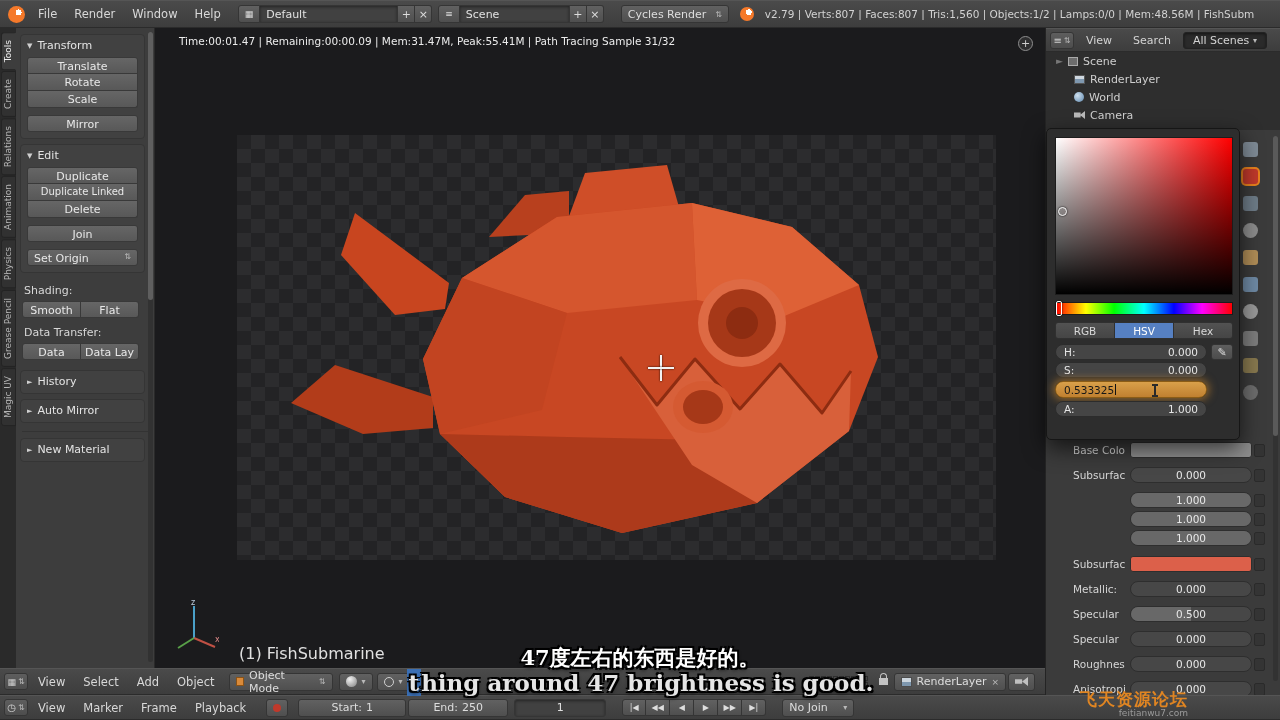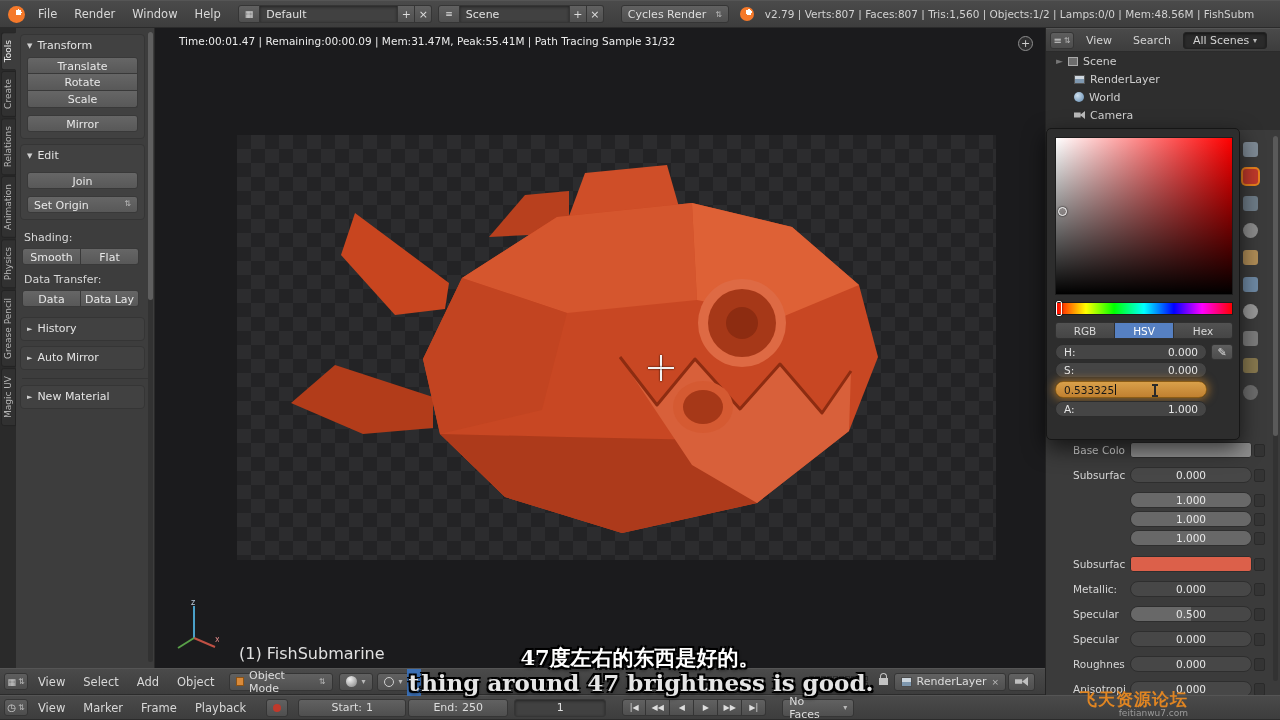--- a/index.html
+++ b/index.html
@@ -202,20 +202,25 @@
         <span class="btn">Scale</span>
       </div>
       <span class="btn" style="margin-top:7px">Mirror</span>
     </div>
 
     <div class="panel">
       <div class="panel-h">
         <span class="tri">▼</span>
         <span>Edit</span>
       </div>
+      <div class="grp">
+        <span class="btn">Duplicate</span>
+        <span class="btn" style="font-size:10px">Duplicate Linked</span>
+        <span class="btn">Delete</span>
+      </div>
       <span class="btn" style="margin-top:7px">Join</span>
       <span class="btn ddn" style="margin-top:7px; display:flex; justify-content:space-between; padding:2px 6px">
         <span>Set Origin</span>
         <span class="ddarrow">⇅</span>
       </span>
     </div>
 
     <div class="slabel">Shading:</div>
     <div class="hgrp">
       <span class="btn">Smooth</span>
@@ -544,21 +549,21 @@
     </div>
     <div class="wgroup" style="margin-left:14px">
       <span class="hbtn pbtn">|◀</span>
       <span class="hbtn pbtn">◀◀</span>
       <span class="hbtn pbtn">◀</span>
       <span class="hbtn pbtn">▶</span>
       <span class="hbtn pbtn">▶▶</span>
       <span class="hbtn pbtn">▶|</span>
     </div>
     <div class="hbtn ddn" style="width:72px; margin-left:14px; justify-content:space-between">
-      <span>No Faces</span>
+      <span>No Join</span>
       <span class="ddarrow">▾</span>
     </div>
   </div>
 
   <div id="sub-cn">47度左右的东西是好的。</div>
   <div id="sub-en"><span class="hl" style="background: rgb(58, 111, 181);">t</span><span>hing around 47 brightness is good.</span></div>
   <div id="watermark">
     <div class="t" style="color: rgb(224, 133, 34);">飞天资源论坛</div>
     <div class="u">feitianwu7.com</div>
   </div>

